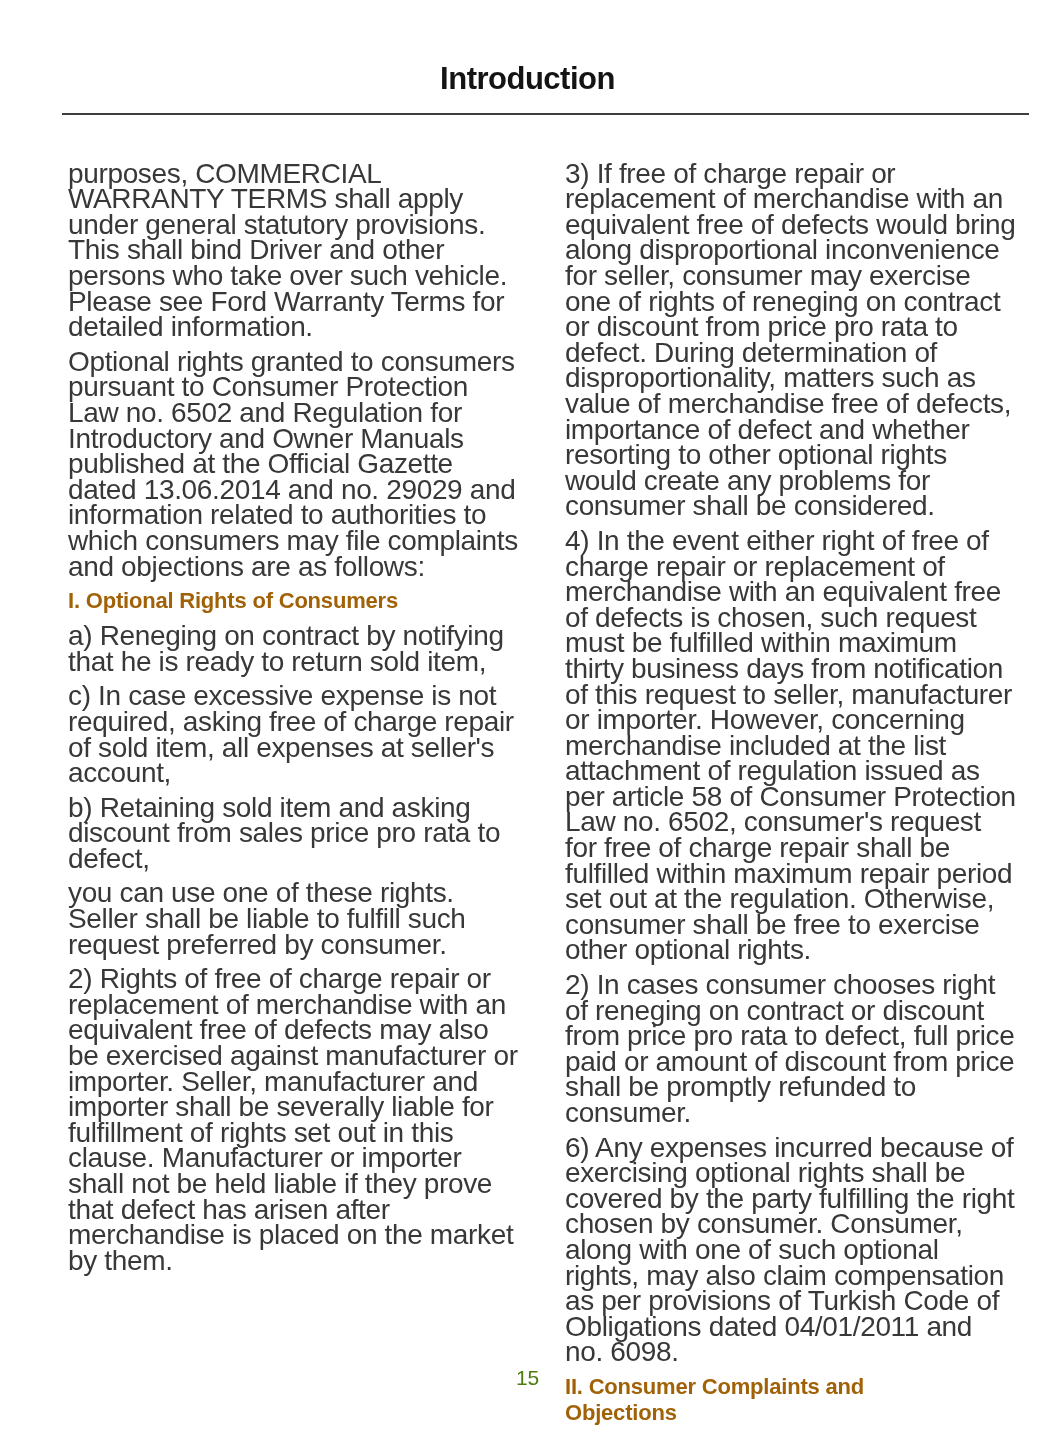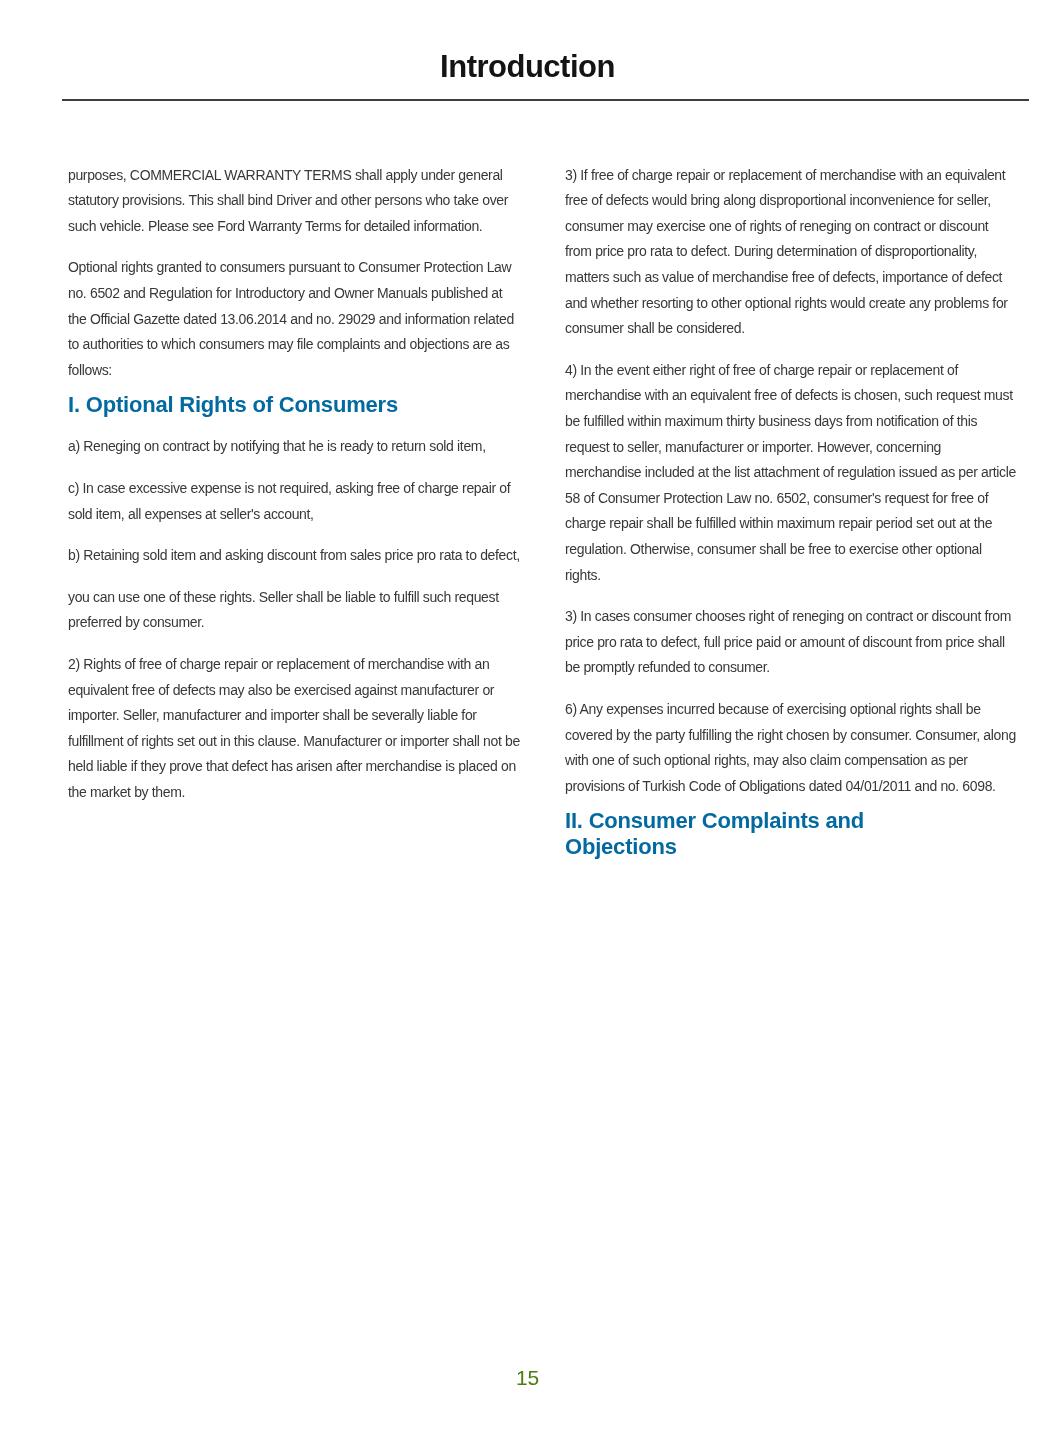--- a/index.html
+++ b/index.html
@@ -10,21 +10,21 @@
   .page {
     position: relative;
     width: 1055px;
     height: 1448px;
     background: #ffffff;
     font-family: "Liberation Sans", sans-serif;
     color: #383838;
     overflow: hidden;
   }
   .doc-title {
-    margin: 4px;
+    margin: 16px;
     padding-top: 45px;
     text-align: center;
     font-size: 31px;
     font-weight: bold;
     letter-spacing: -0.5px;
     color: #141414;
     line-height: 1.15;
   }
   .divider {
     height: 2px;
@@ -34,33 +34,33 @@
   .columns {
     display: flex;
     gap: 45px;
     padding: 46px 0 0 68px;
   }
   .col {
     width: 452px;
     flex: 0 0 452px;
   }
   .col p {
-    margin: 16px 0 9px 0;
-    font-size: 14px;
+    margin: 0 0 9px 0;
+    font-size: 28px;
     line-height: 25.6px;
     letter-spacing: -0.35px;
     color: #383838;
   }
   .section-heading {
     margin: 3px 0 9px 0;
     font-size: 22px;
     line-height: 26px;
     font-weight: bold;
     letter-spacing: -0.2px;
-    color: #0369a1;
+    color: #a16207;
     white-space: pre-line;
   }
   .page-number {
     position: absolute;
     left: 0;
     top: 1366px;
     width: 100%;
     text-align: center;
     font-size: 21px;
     letter-spacing: -0.3px;
@@ -85,21 +85,21 @@
       <p>a) Reneging on contract by notifying that he is ready to return sold item,</p>
       <p>c) In case excessive expense is not required, asking free of charge repair of sold item, all expenses at seller's account,</p>
       <p>b) Retaining sold item and asking discount from sales price pro rata to defect,</p>
       <p>you can use one of these rights. Seller shall be liable to fulfill such request preferred by consumer.</p>
       <p>2) Rights of free of charge repair or replacement of merchandise with an equivalent free of defects may also be exercised against manufacturer or importer. Seller, manufacturer and importer shall be severally liable for fulfillment of rights set out in this clause. Manufacturer or importer shall not be held liable if they prove that defect has arisen after merchandise is placed on the market by them.</p>
     </div>
 
     <div class="col">
       <p>3) If free of charge repair or replacement of merchandise with an equivalent free of defects would bring along disproportional inconvenience for seller, consumer may exercise one of rights of reneging on contract or discount from price pro rata to defect. During determination of disproportionality, matters such as value of merchandise free of defects, importance of defect and whether resorting to other optional rights would create any problems for consumer shall be considered.</p>
       <p>4) In the event either right of free of charge repair or replacement of merchandise with an equivalent free of defects is chosen, such request must be fulfilled within maximum thirty business days from notification of this request to seller, manufacturer or importer. However, concerning merchandise included at the list attachment of regulation issued as per article 58 of Consumer Protection Law no. 6502, consumer's request for free of charge repair shall be fulfilled within maximum repair period set out at the regulation. Otherwise, consumer shall be free to exercise other optional rights.</p>
-      <p>3) In cases consumer chooses right of reneging on contract or discount from price pro rata to defect, full price paid or amount of discount from price shall be promptly refunded to consumer.</p>
+      <p>2) In cases consumer chooses right of reneging on contract or discount from price pro rata to defect, full price paid or amount of discount from price shall be promptly refunded to consumer.</p>
       <p>6) Any expenses incurred because of exercising optional rights shall be covered by the party fulfilling the right chosen by consumer. Consumer, along with one of such optional rights, may also claim compensation as per provisions of Turkish Code of Obligations dated 04/01/2011 and no. 6098.</p>
       <h2 class="section-heading">II. Consumer Complaints and
 Objections</h2>
     </div>
 
   </div>
 
   <div class="page-number">15</div>
 
 </div>

